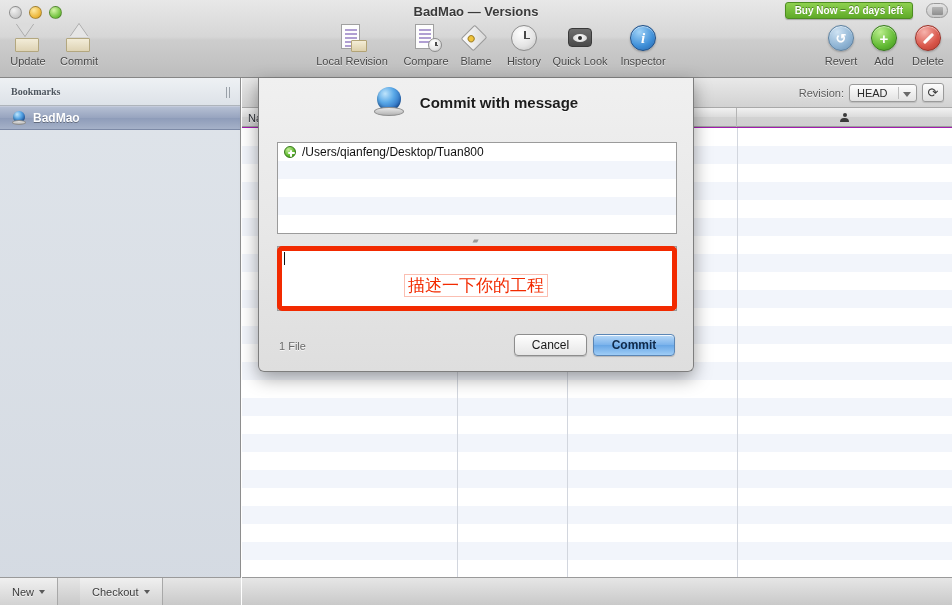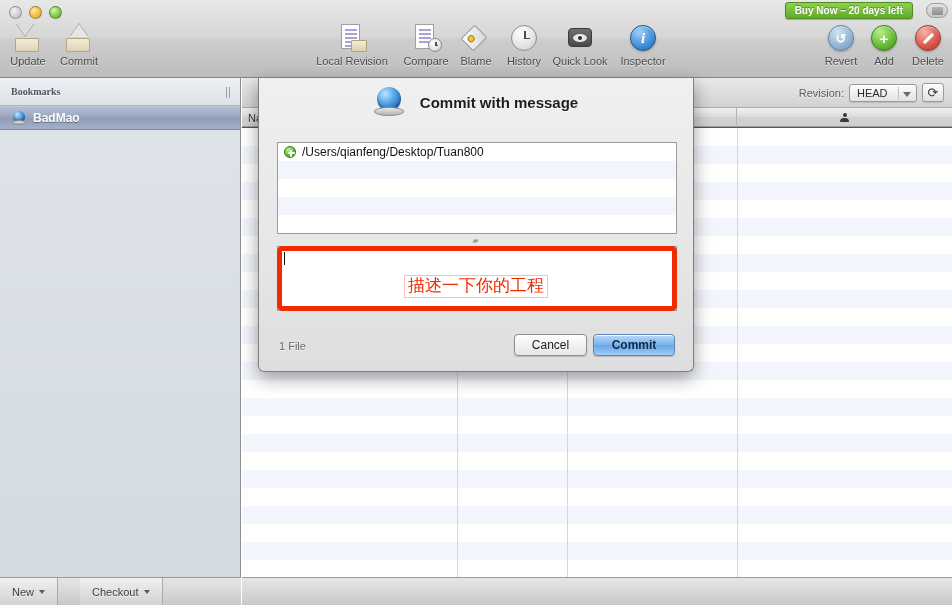--- a/index.html
+++ b/index.html
@@ -284,21 +284,21 @@
   .caretbar{
     position:absolute; left:6px; top:5px; width:1px; height:13px; background:#111;
   }
   .redbox{
     position:absolute; left:18px; top:168px; width:400px; height:65px;
     border:5px solid #f22a00; border-radius:5px; pointer-events:none;
   }
   .annot{
     position:absolute; left:0; right:0; top:196px; text-align:center;
     font-size:17px; color:#f22a00;
-    font-family:Liberation Mono, monospace;
+    font-family:Liberation Sans, sans-serif;
   }
   .annot span{ border:1px solid rgba(242,42,0,.30); padding:1px 3px; }
 
   .sheet-foot{
     position:absolute; left:0; bottom:0; width:100%; height:46px;
   }
   .filecount{
     position:absolute; left:20px; top:15px; font-size:11px; color:#6a6a6a;
     text-shadow:0 1px 0 rgba(255,255,255,.8);
   }
@@ -320,20 +320,21 @@
 
 <div id="app">
 
   <div class="titlebar">
     <div class="lights">
       <div class="light close"></div>
       <div class="light min"></div>
       <div class="light max"></div>
     </div>
 
+    <div class="win-title">BadMao — Versions</div>
 
     <div class="buynow">Buy Now – 20 days left</div>
     <div class="tb-toggle"></div>
 
     <div class="tbar">
 
       <div class="titem" style="left:8px;width:40px;">
         <div class="ticon">
           <div class="box3d"></div>
             <div class="arrow-dl"></div>

